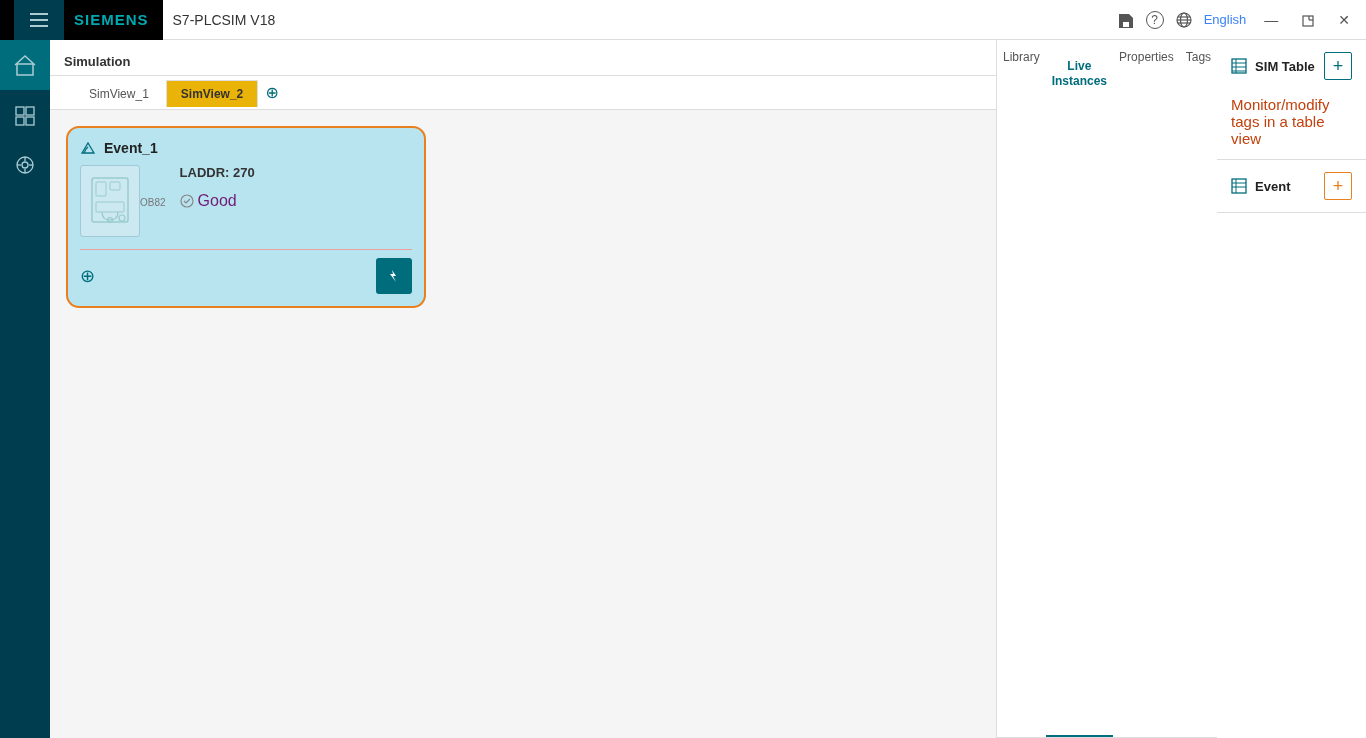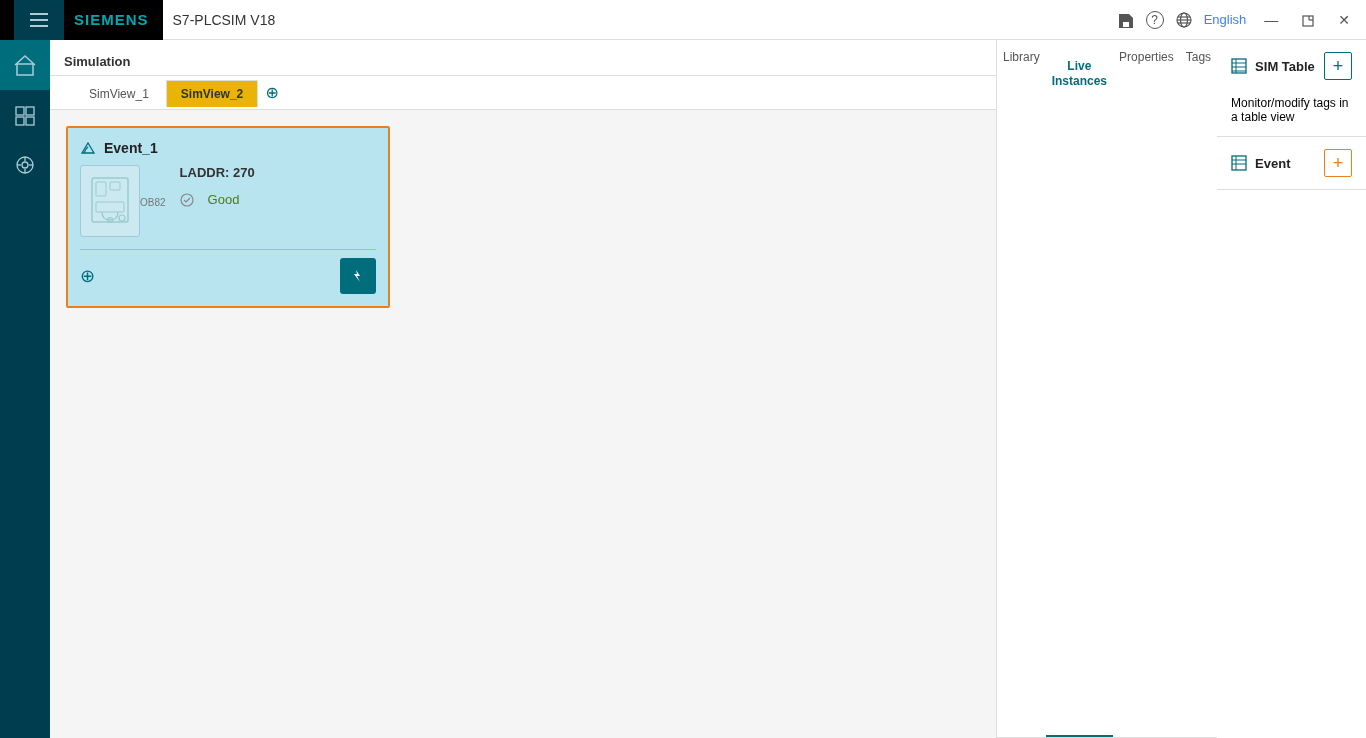--- a/index.html
+++ b/index.html
@@ -40,39 +40,39 @@
     .tab-add { width: 24px; height: 24px; display: flex; align-items: center; justify-content: center; cursor: pointer; color: #006d7d; font-size: 16px; }
 
     
     .workspace {
       flex: 1; background: #f5f5f5; padding: 16px; display: flex; align-items: flex-start;
       gap: 16px;
     }
 
     
     .event-card {
-      width: 324px; background: #b8e4f0; border: 2px solid #e88020;
-      border-radius: 2px; padding: 12px;
+      width: 360px; background: #b8e4f0; border: 2px solid #e88020;
+      border-radius: 13px; padding: 12px;
     }
     .card-header { display: flex; align-items: center; gap: 8px; margin-bottom: 8px; }
     .card-title { font-weight: 600; font-size: 14px; color: #222; }
     .card-plc { font-size: 12px; color: #444; margin-bottom: 14px; display: flex; align-items: center; gap: 4px; }
     .info-icon { width: 14px; height: 14px; border-radius: 50%; border: 1px solid #666; display: inline-flex; align-items: center; justify-content: center; font-size: 9px; color: #666; }
 
     .card-body { display: flex; gap: 14px; align-items: flex-start; margin-bottom: 12px; }
     .plc-visual {
       width: 60px; height: 72px; background: #cce8f0; border: 1px solid #a0c8d8;
       border-radius: 3px; display: flex; flex-direction: column; align-items: center;
       justify-content: center; position: relative;
     }
     .plc-label { font-size: 10px; color: #777; margin-top: 4px; }
 
     .card-details { flex: 1; }
     .laddr { font-size: 13px; font-weight: 600; color: #333; margin-bottom: 12px; }
-    .good-status { display: flex; align-items: center; gap: 14px; font-size: 13px; color: #4d7c0f; }
+    .good-status { display: flex; align-items: center; gap: 4px; font-size: 16px; color: #701a75; }
 
     .card-divider { height: 1px; background: #e8a0a0; margin: 8px 0; }
     .card-footer { display: flex; justify-content: space-between; align-items: center; }
     .add-btn { color: #006d7d; font-size: 18px; cursor: pointer; background: none; border: none; }
     .power-btn {
       width: 36px; height: 36px; background: #006d7d; border: none; border-radius: 3px;
       color: #fff; font-size: 16px; cursor: pointer; display: flex; align-items: center; justify-content: center;
     }
 
     
@@ -99,21 +99,21 @@
       display: flex; align-items: center; justify-content: space-between;
     }
     .panel-section-title-row { display: flex; align-items: center; gap: 8px; }
     .panel-section-title { font-weight: 600; font-size: 13px; color: #222; }
     .panel-add-btn {
       width: 28px; height: 28px; border: 1.5px solid #006d7d; color: #006d7d;
       background: none; cursor: pointer; font-size: 18px; display: flex; align-items: center; justify-content: center;
       border-radius: 2px;
     }
     .panel-add-btn.highlighted { border-color: #e88020; color: #e88020; }
-    .panel-desc { font-size: 12px; color: #000000; }
+    .panel-desc { font-size: 15px; color: #c2410c; }
 
     
     .app-header {
       display: flex; align-items: center; height: 40px;
       background: #fff; border-bottom: 1px solid #ddd;
     }
     .sidebar-ham {
       width: 50px; height: 40px; background: #003d4f; display: flex;
       align-items: center; justify-content: center; cursor: pointer;
     }

